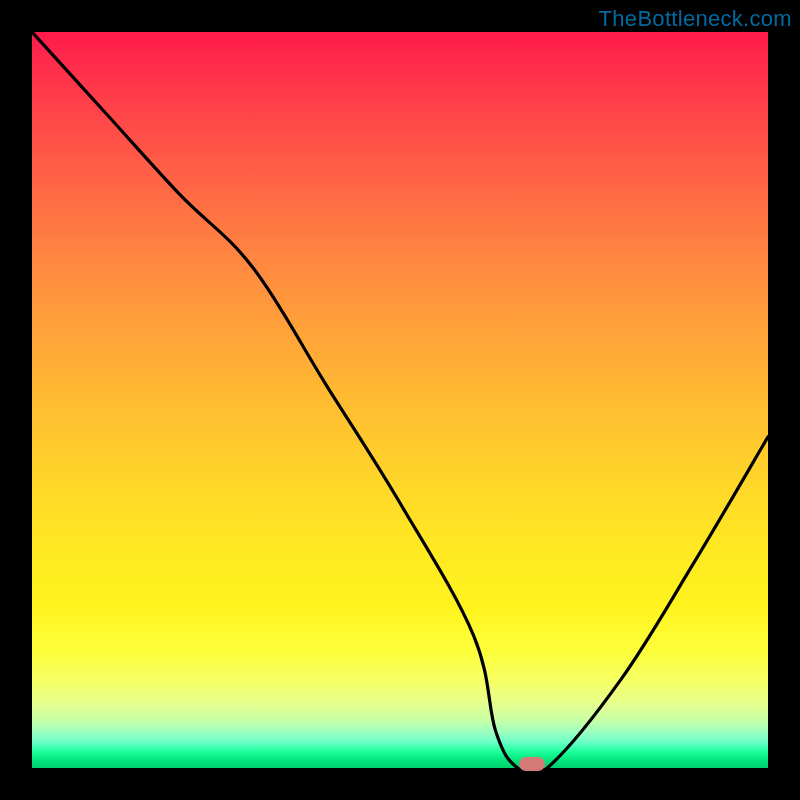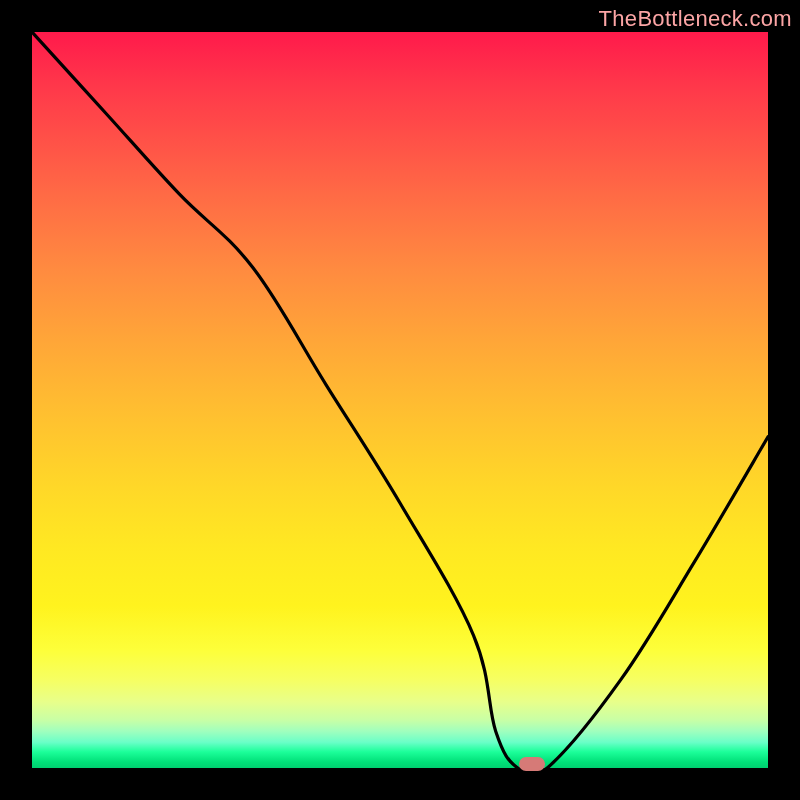--- a/index.html
+++ b/index.html
@@ -58,21 +58,21 @@
     height: 14px;
     border-radius: 7px;
     background: #d67a77;
     transform: translate(-50%, -50%);
     pointer-events: none;
   }
   .watermark {
     position: absolute;
     top: 6px;
     right: 8px;
-    color: #fca5a5;
+    color: #0369a1;
     font-size: 22px;
     font-weight: 500;
     letter-spacing: 0.3px;
     user-select: none;
   }
 </style>
 </head>
 <body>
 
 <div class="frame">

